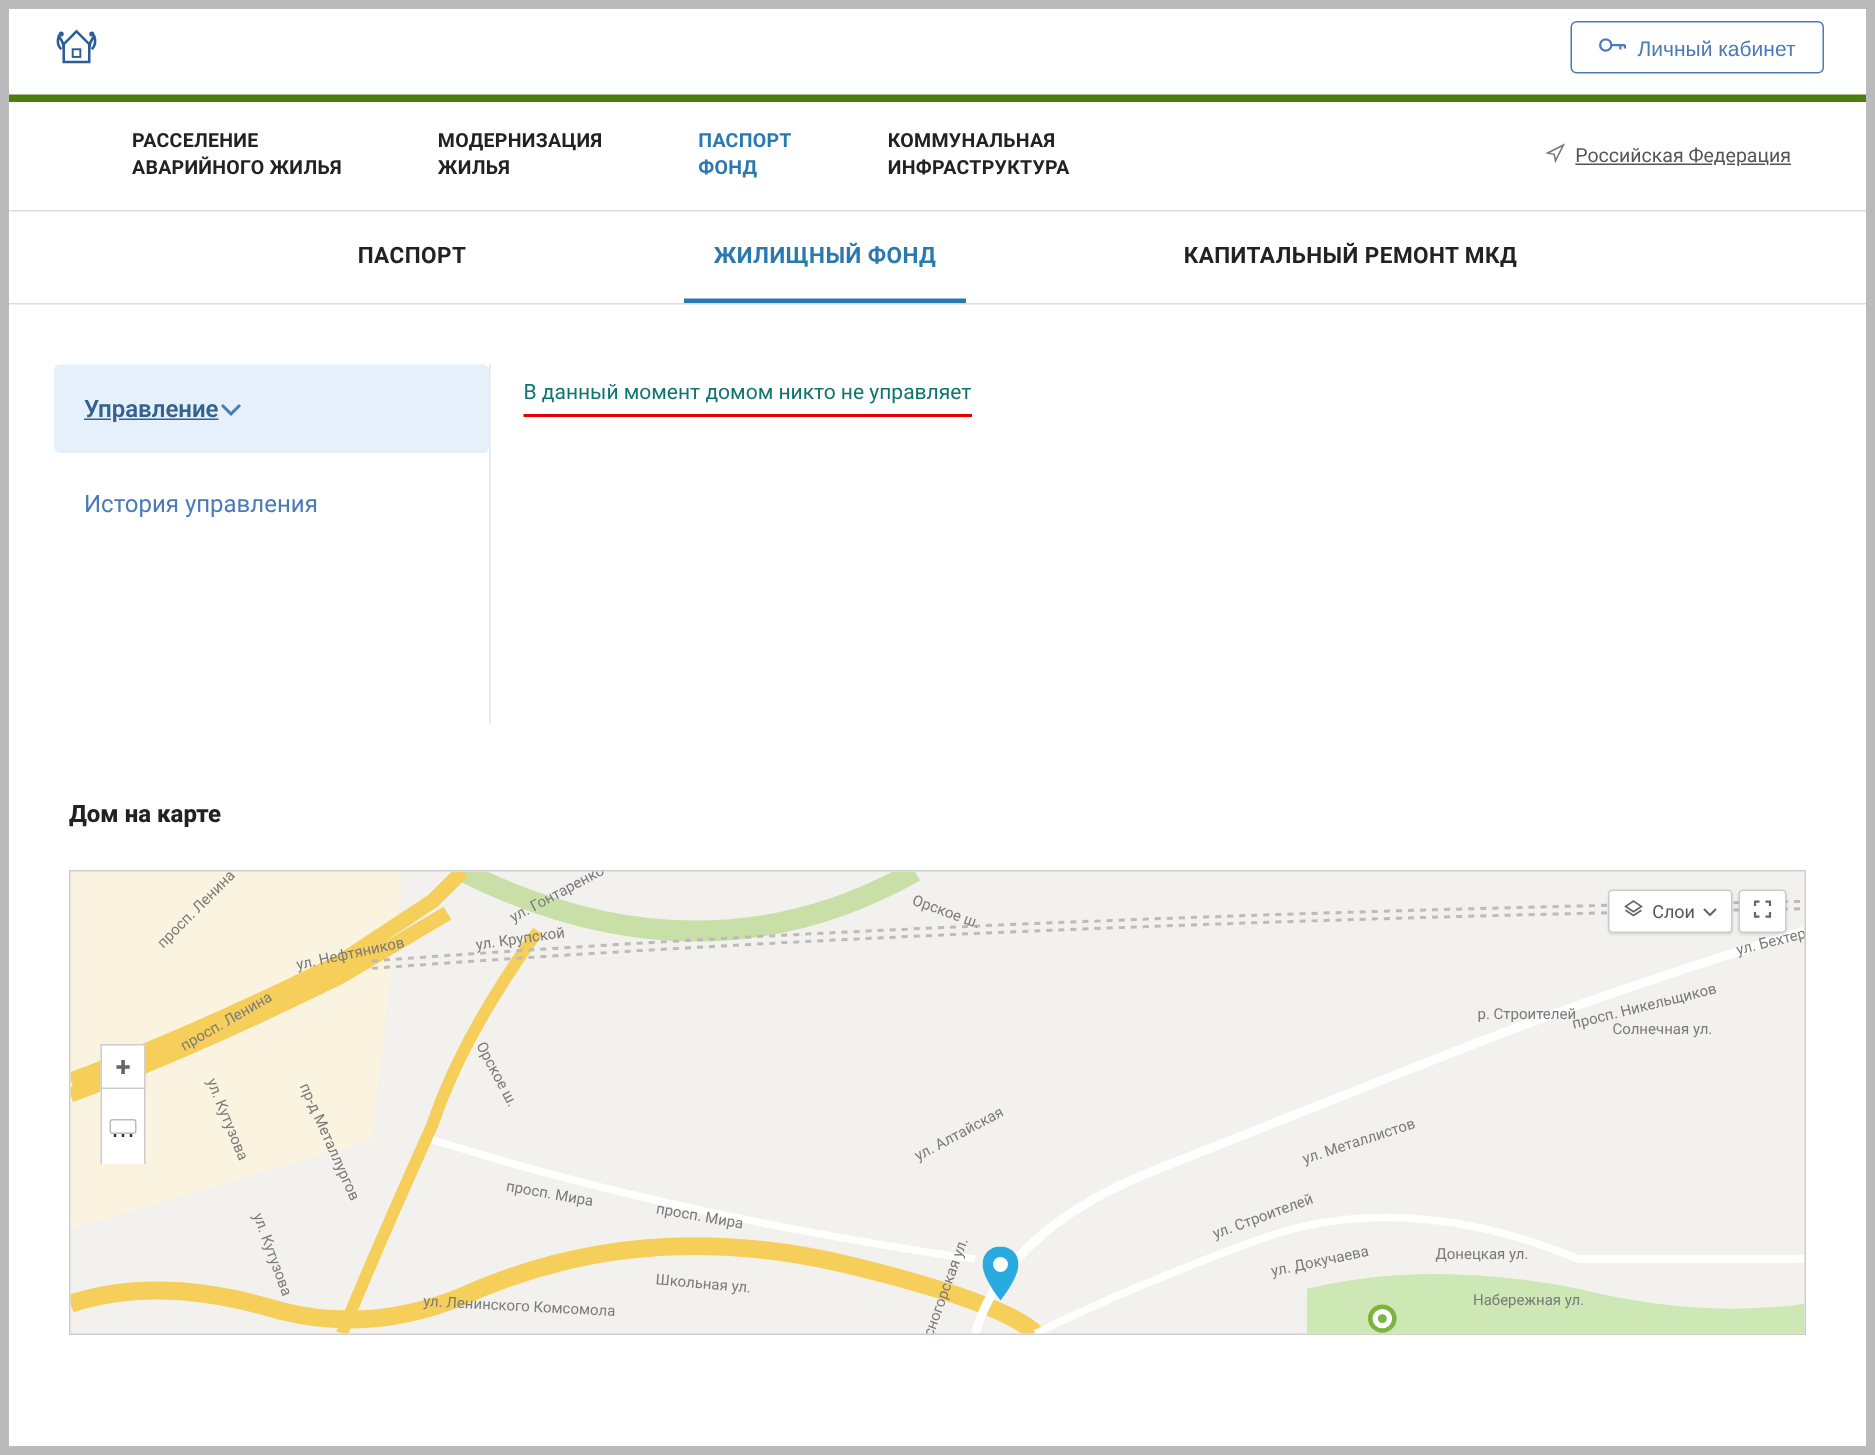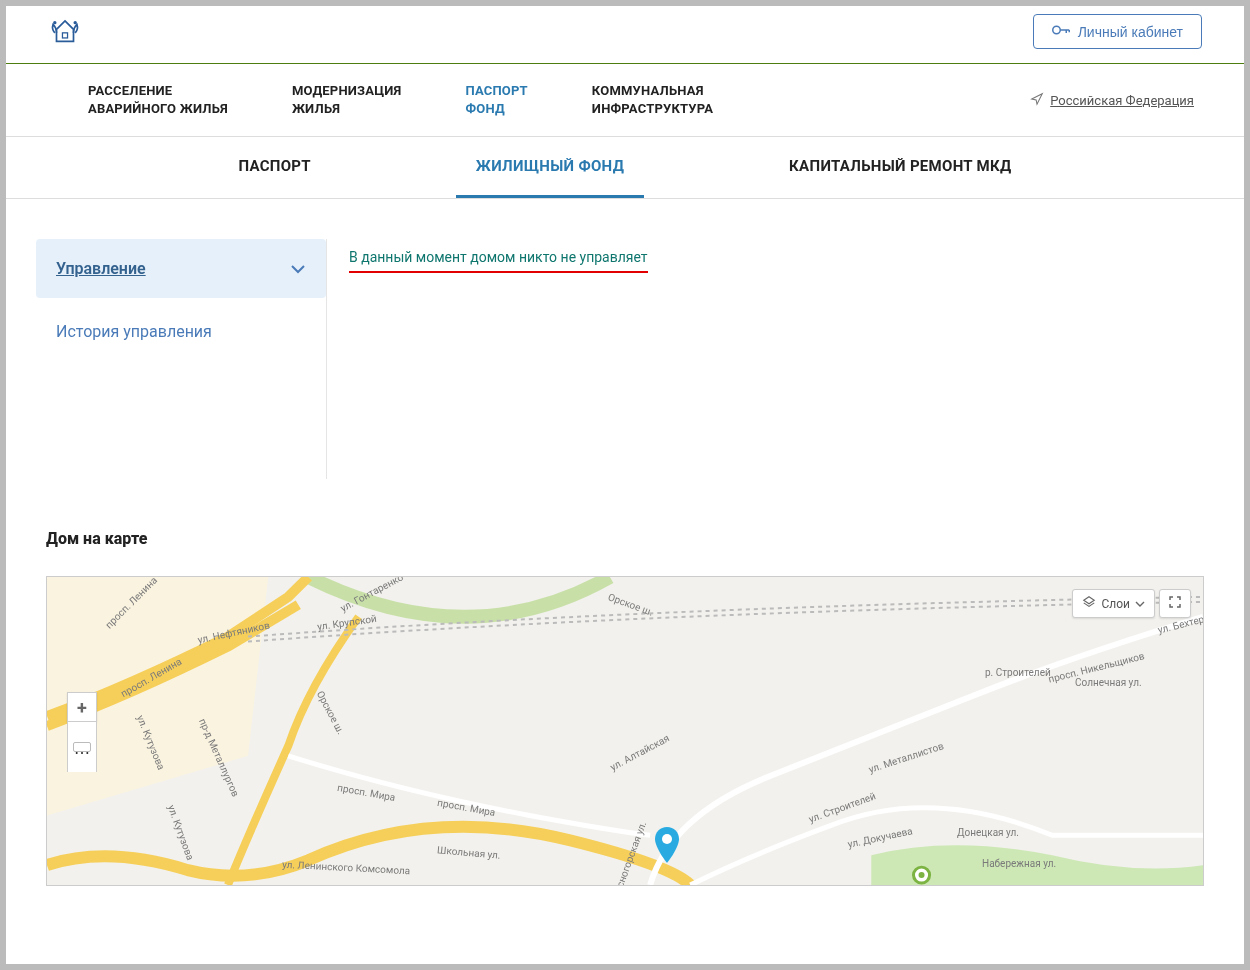--- a/index.html
+++ b/index.html
@@ -1,31 +1,31 @@
 <!DOCTYPE html>
 <html><head>
 <meta charset="utf-8">
 <style>
 *{box-sizing:border-box;margin:0;padding:0}
 body{font-family:-apple-system,BlinkMacSystemFont,"Segoe UI",Roboto,Arial,sans-serif;background:#fff;color:#333;width:1250px;height:970px;overflow:hidden;border:6px solid #bbb}
-.header{display:flex;align-items:center;justify-content:space-between;padding:8px 42px 14px;border-bottom:1px solid #4d7c0f}
+.header{display:flex;align-items:center;justify-content:space-between;padding:8px 28px 14px;border-bottom:5px solid #4d7c0f}
 .logo{width:34px;height:30px}
 .login-btn{display:flex;align-items:center;gap:8px;border:1px solid #4a7bb8;color:#4a7bb8;background:#fff;padding:8px 18px;border-radius:4px;font-size:14px;cursor:pointer;font-weight:500}
 .main-nav{display:flex;align-items:center;padding:18px 50px;border-bottom:1px solid #ddd;gap:0}
 .nav-item{font-size:13px;font-weight:700;color:#222;line-height:1.4;padding:0 32px;cursor:pointer;flex:0 0 auto;letter-spacing:.2px}
 .nav-item.active{color:#2a7ab0}
 .region-selector{display:flex;align-items:center;gap:6px;margin-left:auto;font-size:13px;color:#555;cursor:pointer}
 .region-selector span{text-decoration:underline}
 .sub-nav{display:flex;justify-content:space-around;padding:20px 150px 0;border-bottom:1px solid #ddd}
 .sub-nav-item{font-size:15px;font-weight:700;color:#222;padding:0 20px 20px;cursor:pointer;border-bottom:3px solid transparent;letter-spacing:.3px}
 .sub-nav-item.active{color:#2a7ab0;border-bottom-color:#2a7ab0}
 .content{display:flex;padding:40px 30px 20px}
 .sidebar{width:290px;flex-shrink:0}
 .sidebar-item{padding:20px 20px;font-size:16px;color:#4a7bb8;cursor:pointer;border-radius:4px;margin-bottom:4px}
-.sidebar-item.active{background:#e6f0fa;display:flex;justify-content:space-between;align-items:center}
+.sidebar-item.active{background:#e6f0fa;display:flex;justify-content:flex-start;align-items:center}
 .sidebar-item.active .label{text-decoration:underline;font-weight:600;color:#34628f}
 .chevron{color:#4a7bb8}
 .main-panel{flex:1;border-left:1px solid #e5e5e5;padding:8px 0 0 22px;min-height:240px}
 .notice{font-size:14px;color:#0f766e;padding-bottom:6px;border-bottom:2.5px solid #e30000;display:inline-block}
 .map-section{padding:30px 40px 0}
 .map-title{font-size:16px;font-weight:800;color:#222;margin-bottom:28px}
 .map-container{position:relative;width:100%;height:310px;border:1px solid #ccc;overflow:hidden;background:#f2f1ed}
 .map-controls-right{position:absolute;top:12px;right:12px;display:flex;gap:4px}
 .map-btn{background:#fff;border:1px solid #ccc;border-radius:3px;padding:5px 9px;font-size:12px;display:flex;align-items:center;gap:5px;cursor:pointer;color:#555;box-shadow:0 1px 2px rgba(0,0,0,.1)}
 .map-zoom{position:absolute;left:20px;top:115px;display:flex;flex-direction:column;gap:0}

